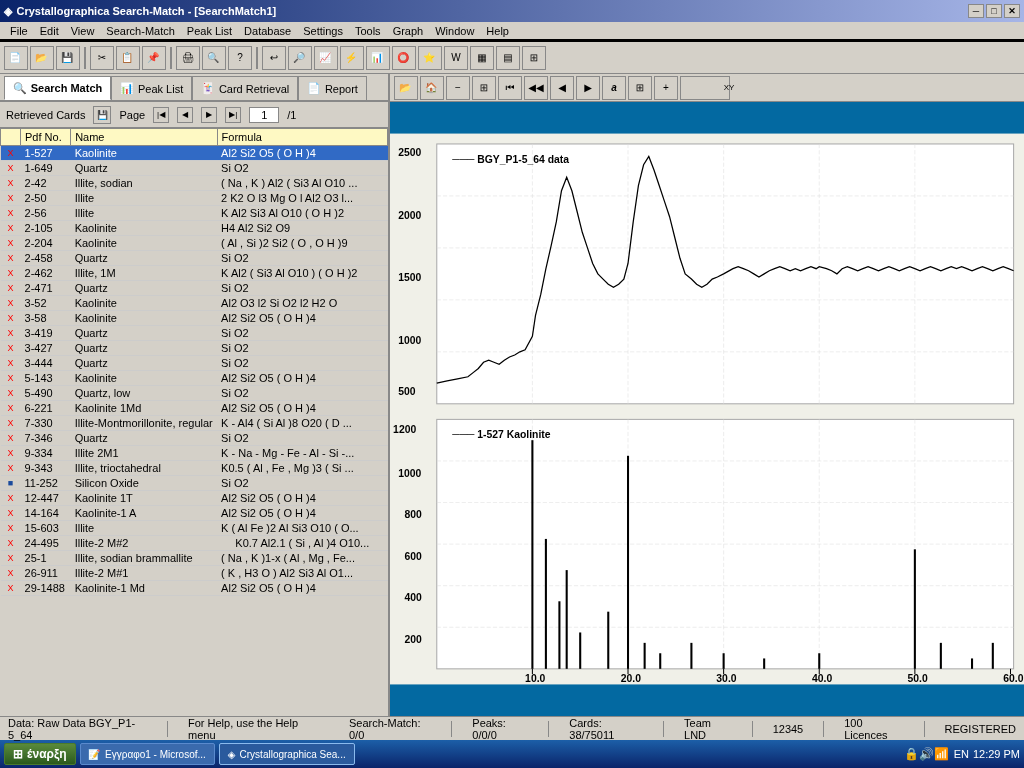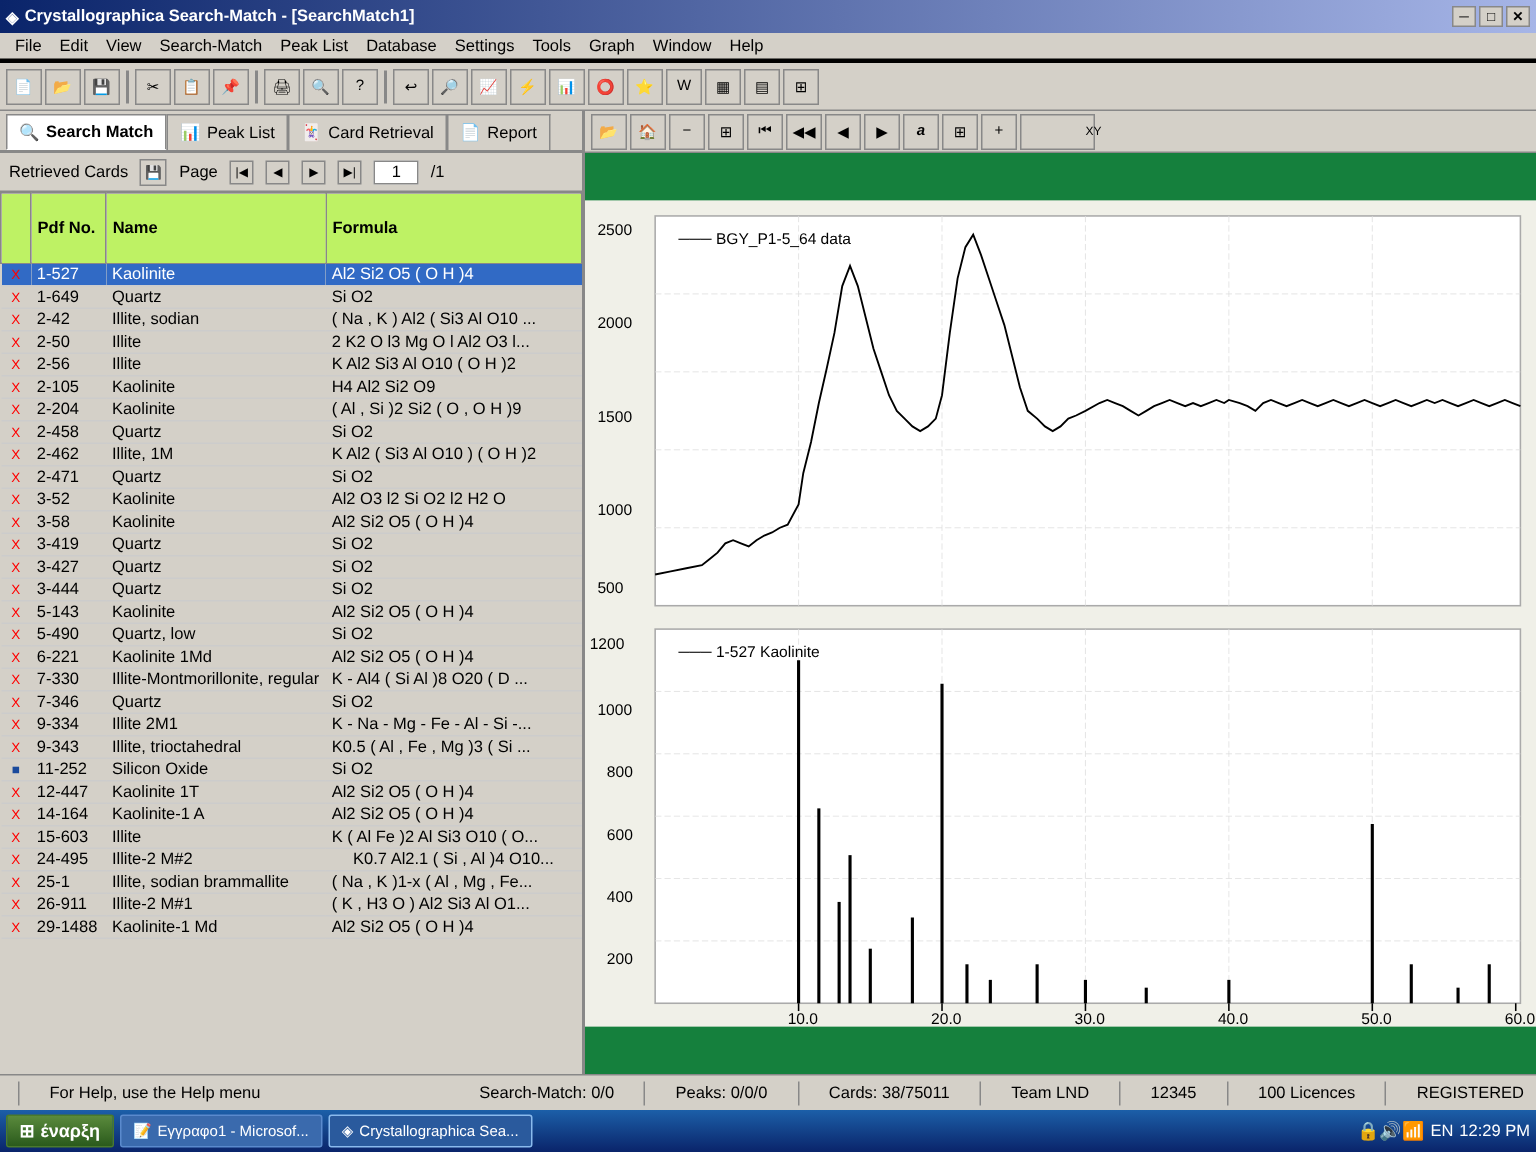--- a/index.html
+++ b/index.html
@@ -130,27 +130,27 @@
       flex: 1;
       overflow-y: auto;
       overflow-x: hidden;
     }
     #data-table {
       width: 100%;
       border-collapse: collapse;
       font-size: 11px;
     }
     #data-table thead th {
-      background: #bef264;
+      background: #fef9c3;
       border: 1px solid #888;
-      padding: 17px 4px;
+      padding: 2px 4px;
       text-align: left;
       position: sticky;
       top: 0;
-      font-weight: bold;
+      font-weight: normal;
     }
     #data-table tbody tr { cursor: pointer; }
     #data-table tbody tr.selected { background: #316ac5; color: white; }
     #data-table tbody td {
       border-bottom: 1px solid #ccc;
       padding: 1px 4px;
       white-space: nowrap;
       overflow: hidden;
       text-overflow: ellipsis;
     }
@@ -170,23 +170,24 @@
       display: flex;
       align-items: center;
       padding: 2px 4px;
       gap: 2px;
       border-bottom: 1px solid #888;
     }
 
     
     #chart-area {
       flex: 1;
-      background: #15803d;
+      background: #0369a1;
       position: relative;
       overflow: hidden;
+      font-weight: bold;
     }
 
     svg#chart-svg {
       width: 100%;
       height: 100%;
     }
 
     
     #statusbar {
       height: 24px;
@@ -649,20 +650,21 @@
         <line x1="321" y1="515" x2="321" y2="520" stroke="black" stroke-width="1"></line>
         <line x1="413" y1="515" x2="413" y2="520" stroke="black" stroke-width="1"></line>
         <line x1="505" y1="515" x2="505" y2="520" stroke="black" stroke-width="1"></line>
         <line x1="597" y1="515" x2="597" y2="520" stroke="black" stroke-width="1"></line>
       </svg>
     </div>
   </div>
 </div>
 
 <div id="statusbar">
+  <span>Data: Raw Data BGY_P1-5_64</span>
   <div class="status-separator"></div>
   <span>For Help, use the Help menu</span>
   <div style="flex:1"></div>
   <span>Search-Match: 0/0</span>
   <div class="status-separator"></div>
   <span>Peaks: 0/0/0</span>
   <div class="status-separator"></div>
   <span>Cards: 38/75011</span>
   <div class="status-separator"></div>
   <span>Team LND</span>

